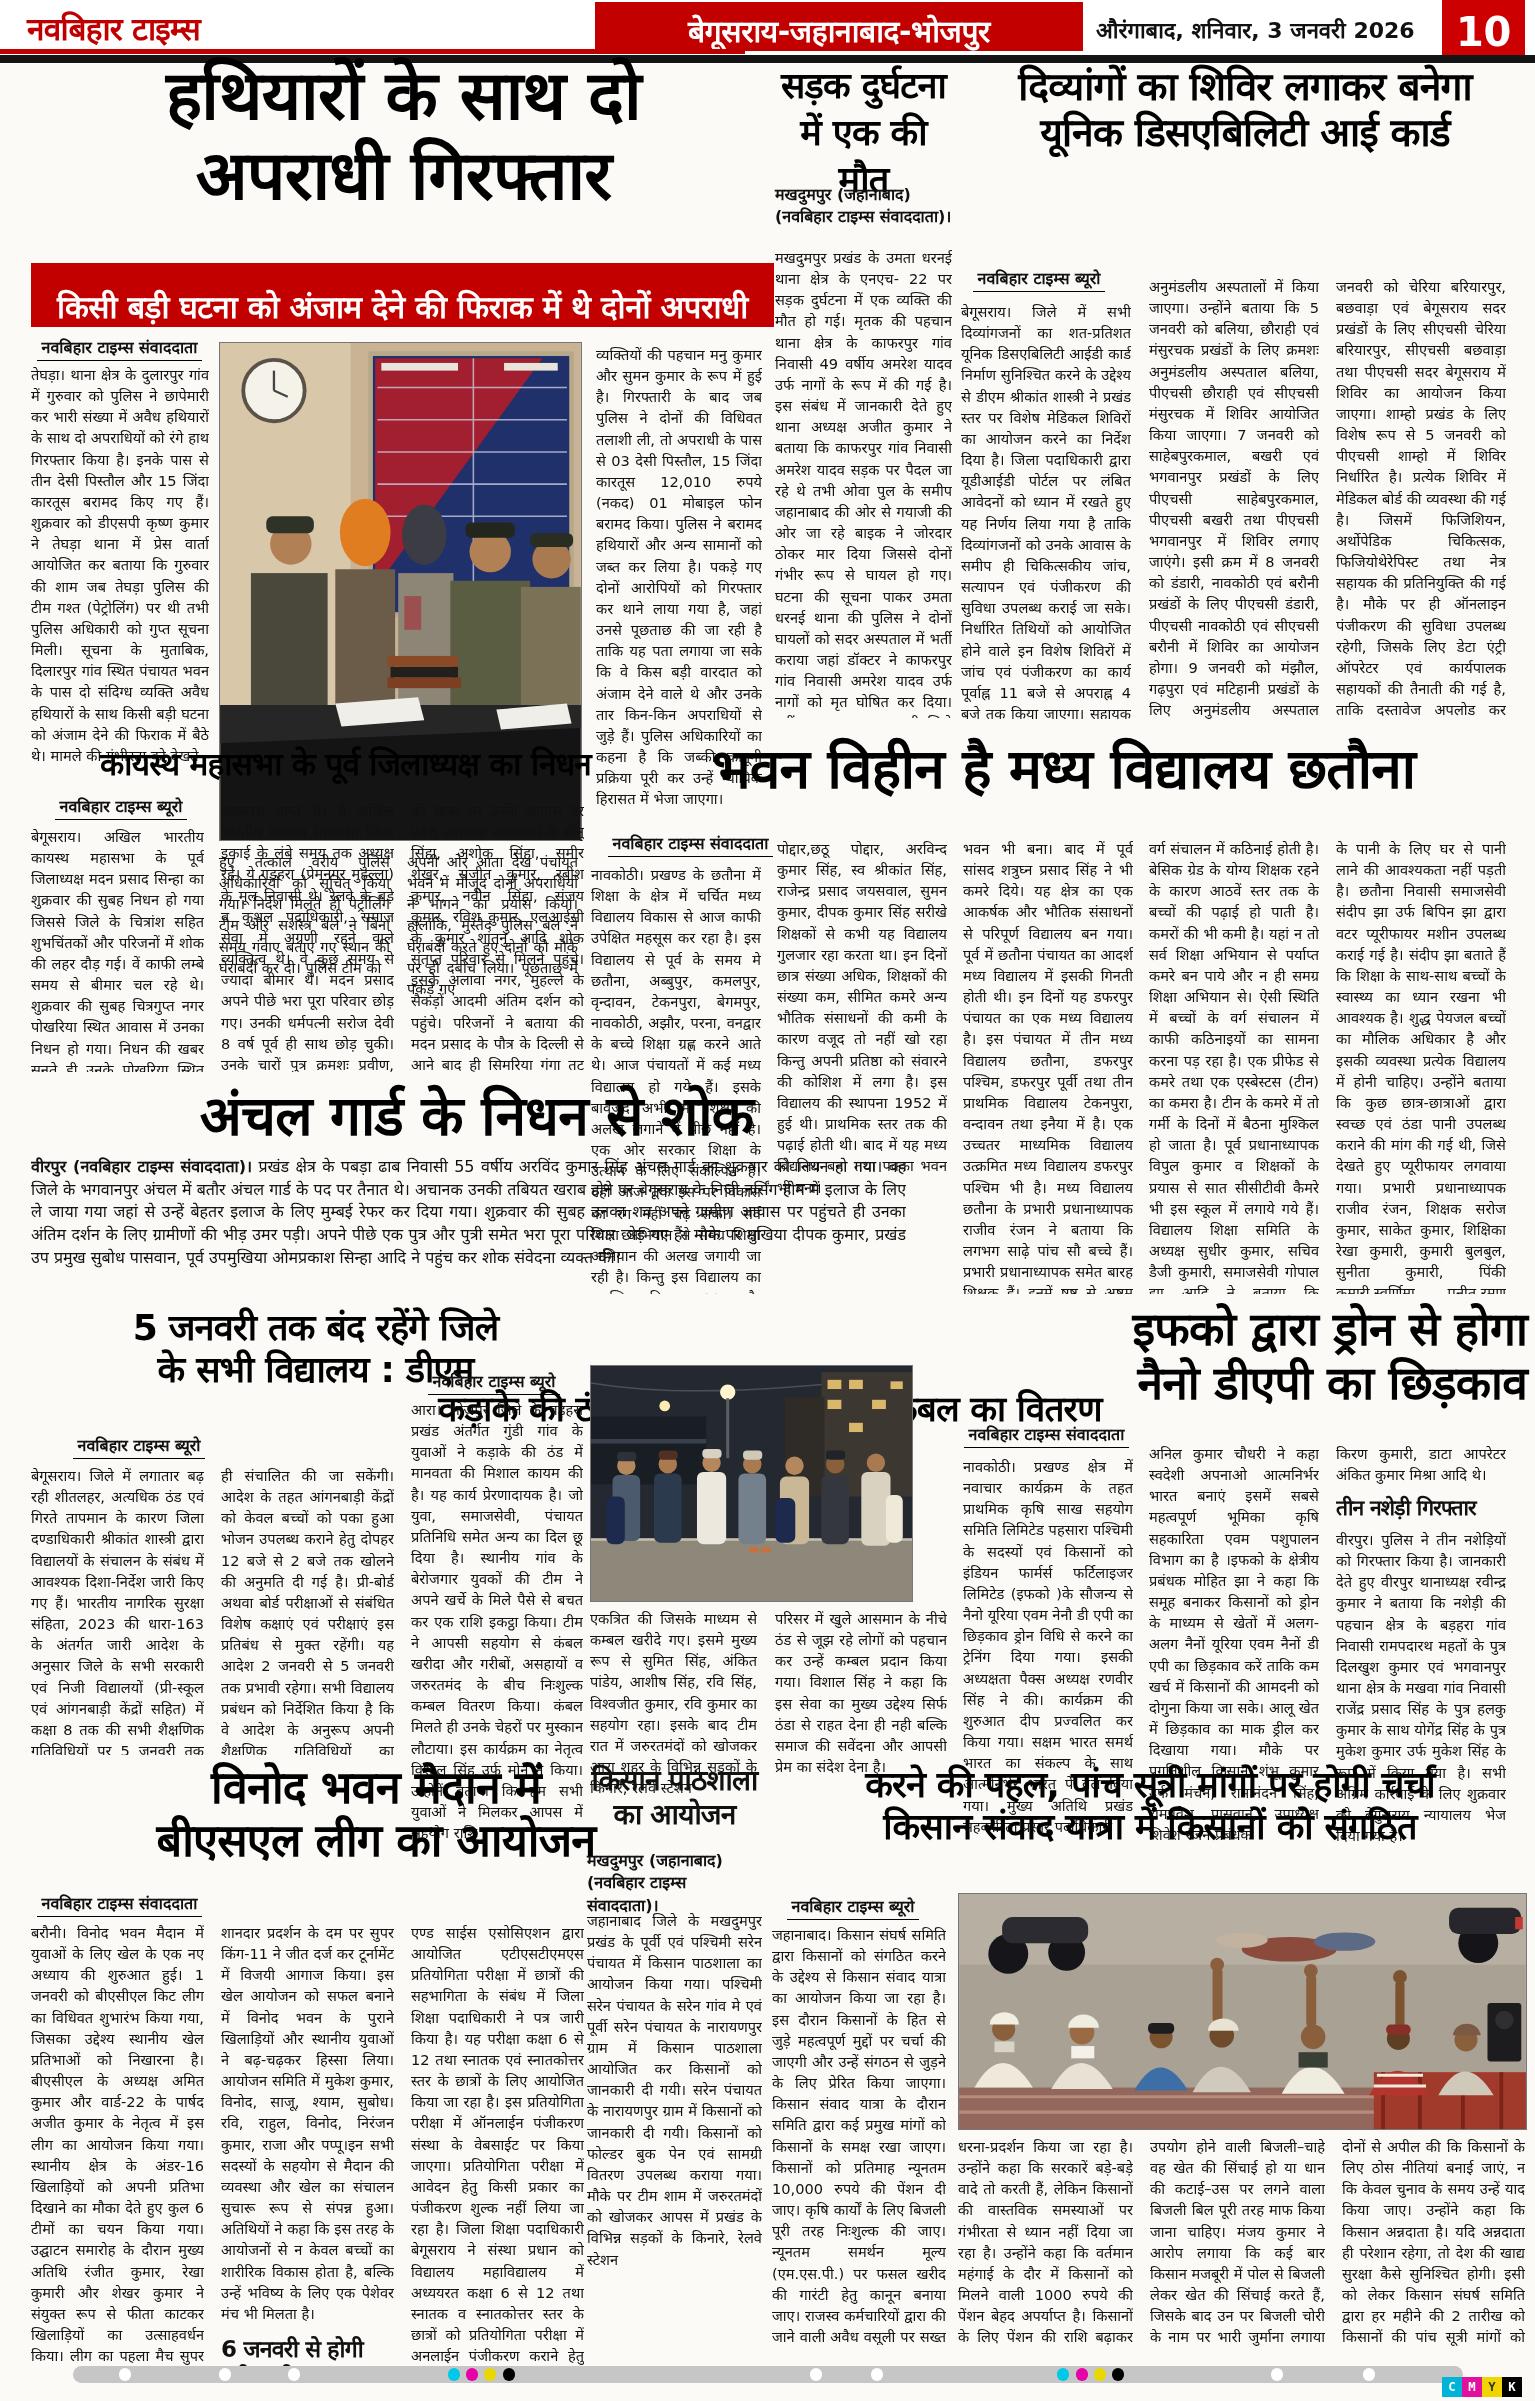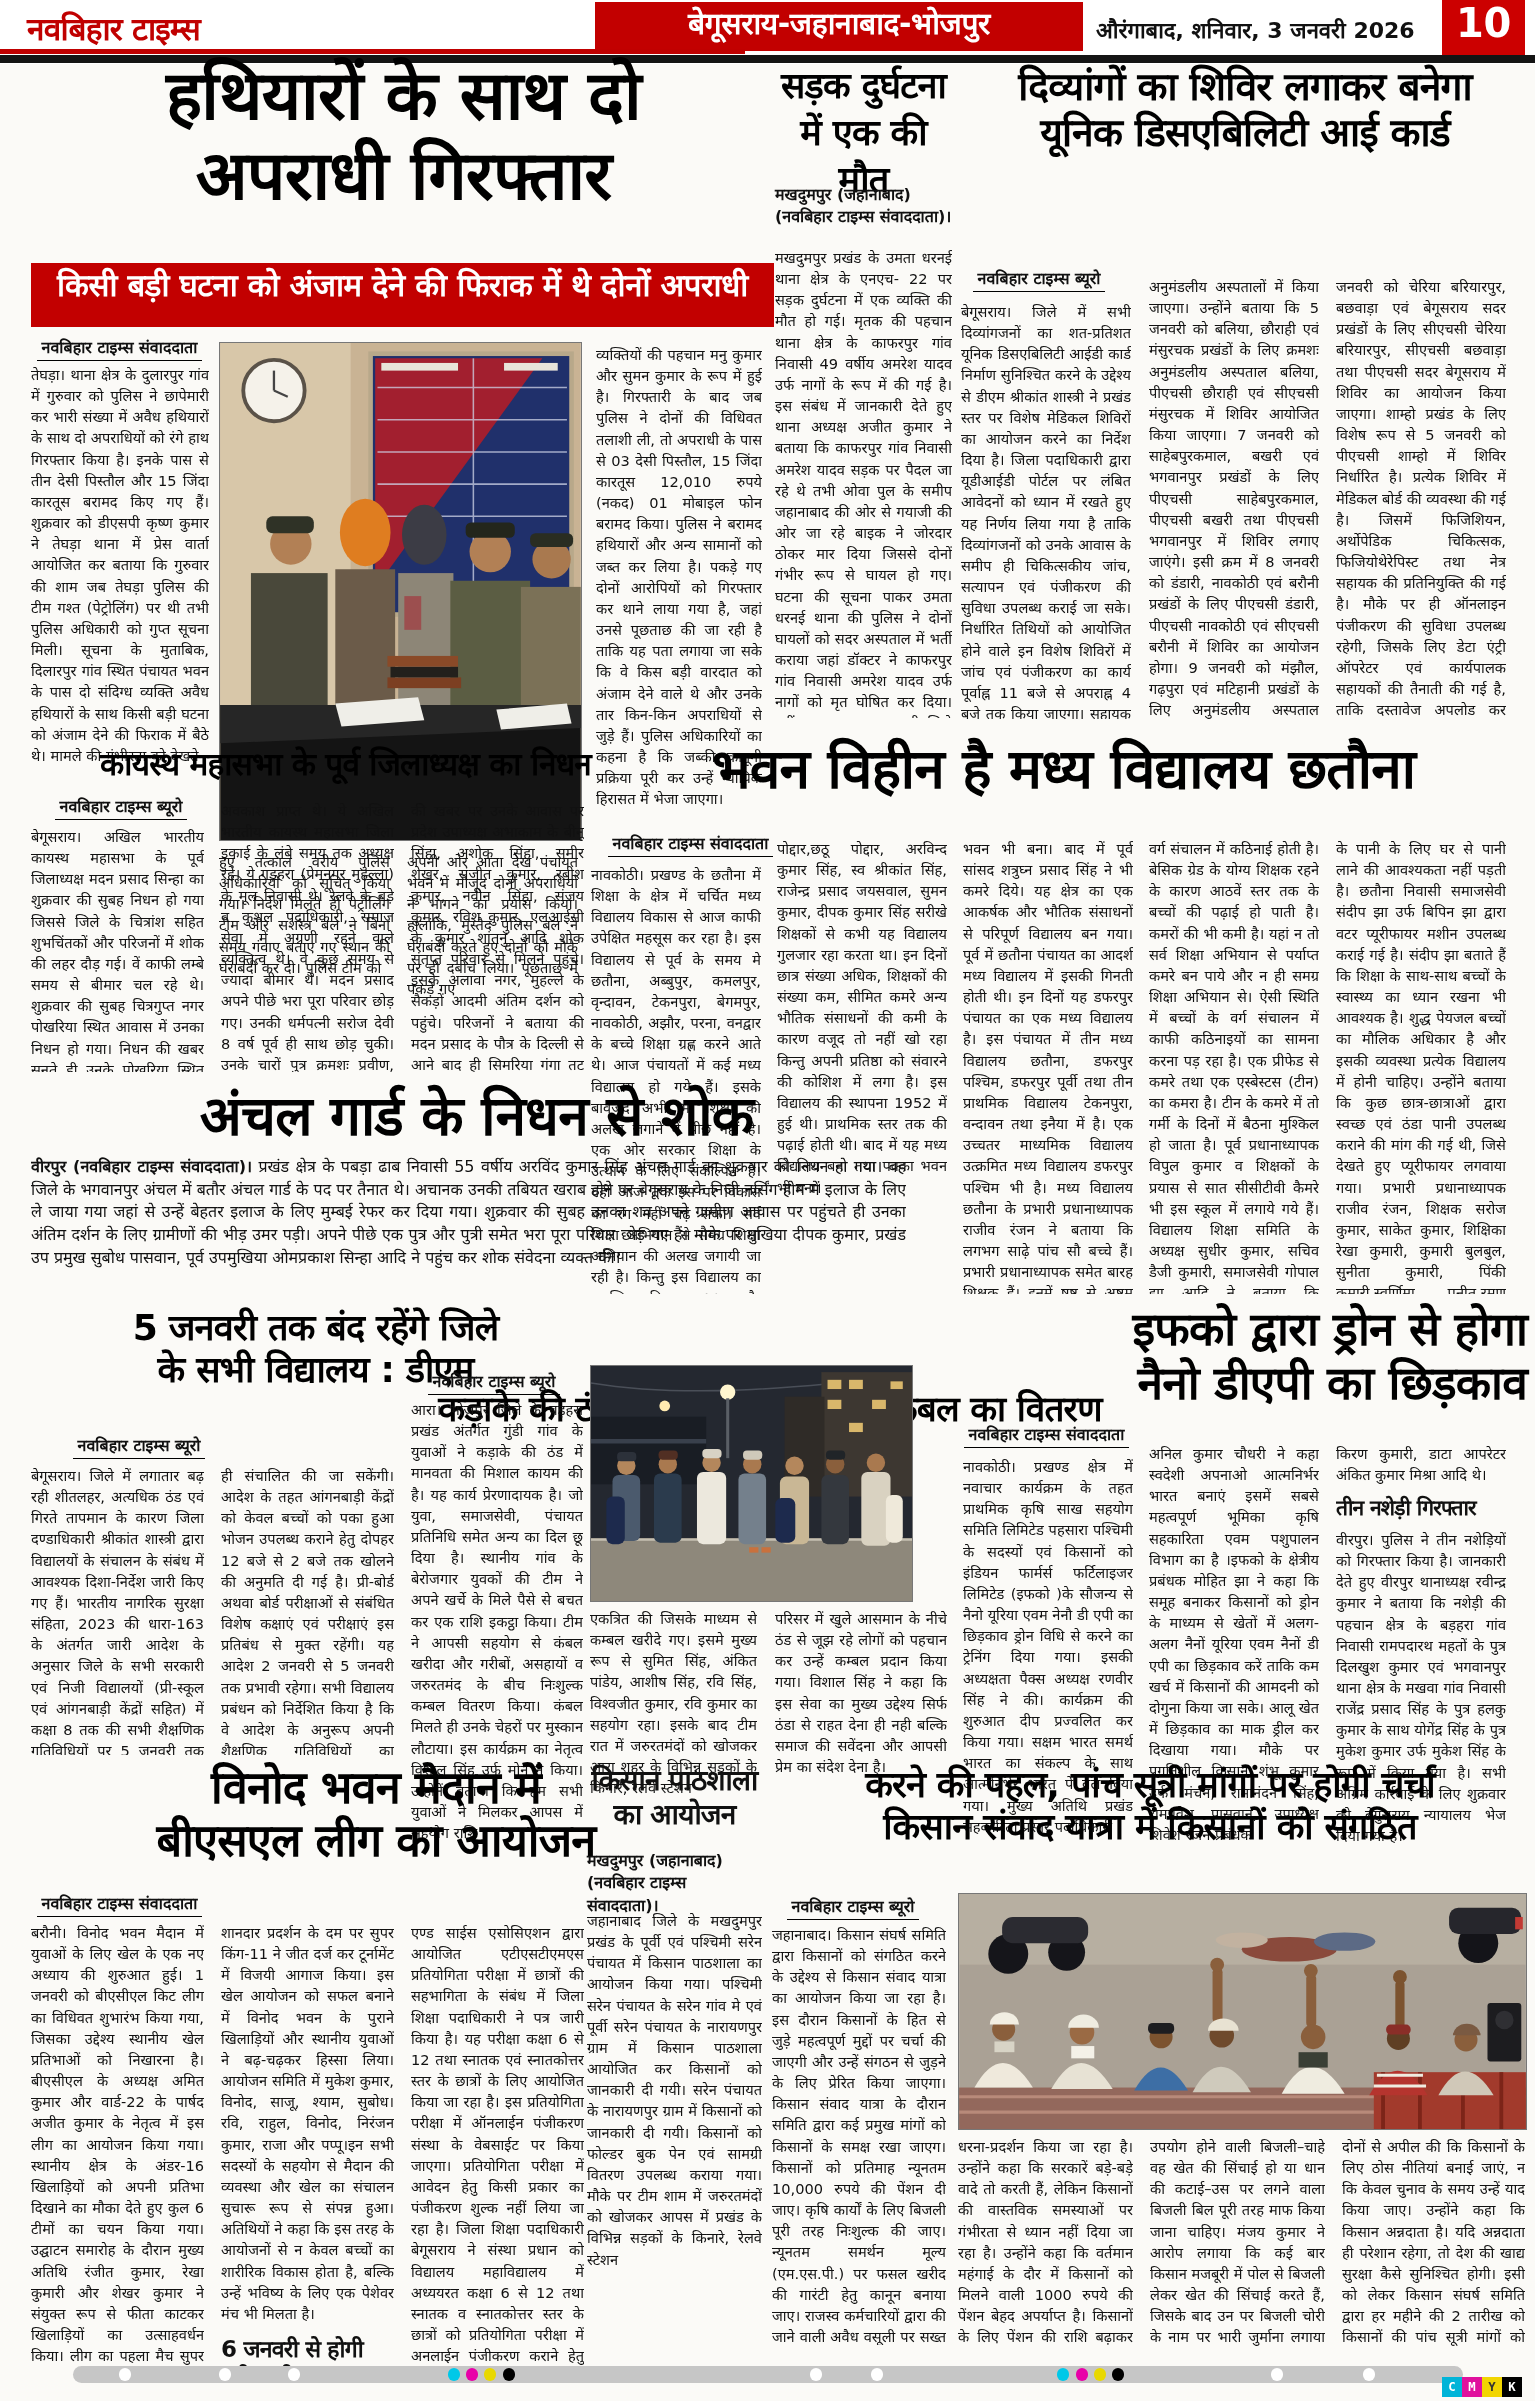--- a/index.html
+++ b/index.html
@@ -4,21 +4,21 @@
 <style>
   html,body{margin:0;padding:0}
   body{width:1535px;height:2401px;position:relative;background:#fbfaf7;color:#111;
        font-family:"DejaVu Sans","Liberation Sans",sans-serif;overflow:hidden}
   .abs{position:absolute}
   .hl{font-weight:bold;color:#000;letter-spacing:-0.8px;line-height:1.18;text-align:center}
   .hl-left{text-align:right}
   .col{font-size:14.6px;line-height:1.45;text-align:justify;overflow:hidden;word-break:break-word}
   .byline{font-weight:bold;font-size:16px;border-bottom:1.9px solid #000;padding:0 4.6px 2.3px 4.6px;display:inline-block;white-space:nowrap}
   .dl{font-weight:bold;font-size:16px;line-height:1.4}
-  .banner{background:#c20000;color:#fff;font-weight:bold;display:flex;align-items:flex-start;justify-content:center;letter-spacing:-0.4px}
+  .banner{background:#c20000;color:#fff;font-weight:bold;display:flex;align-items:flex-end;justify-content:center;letter-spacing:-0.4px}
   .photo{border:0.8px solid #777;background:#ddd;overflow:hidden}
   .photo svg{display:block;width:100%;height:100%}
   .subhead{font-weight:bold;letter-spacing:-0.8px;line-height:1.2;text-align:center}
   .rule{background:#141414}
   .printbar{background:#c6c6c6;border-radius:9.2px}
   .dot{position:absolute;top:2.3px;width:12.3px;height:12.3px;border-radius:50%}
   .cmyk-sq{width:20px;height:20px;display:flex;align-items:center;justify-content:center;
            color:#fff;font-weight:bold;font-size:12.3px;font-family:"DejaVu Sans Mono",monospace}
 </style>
 </head>

